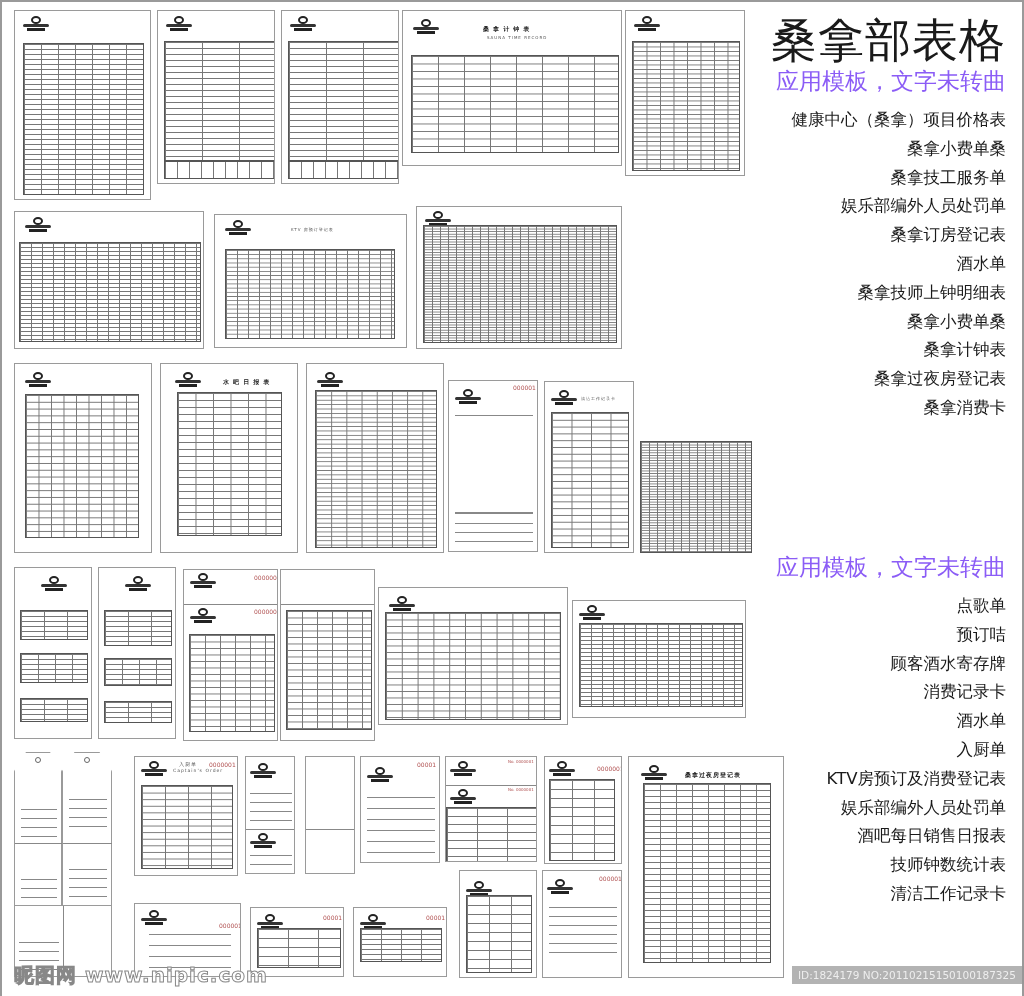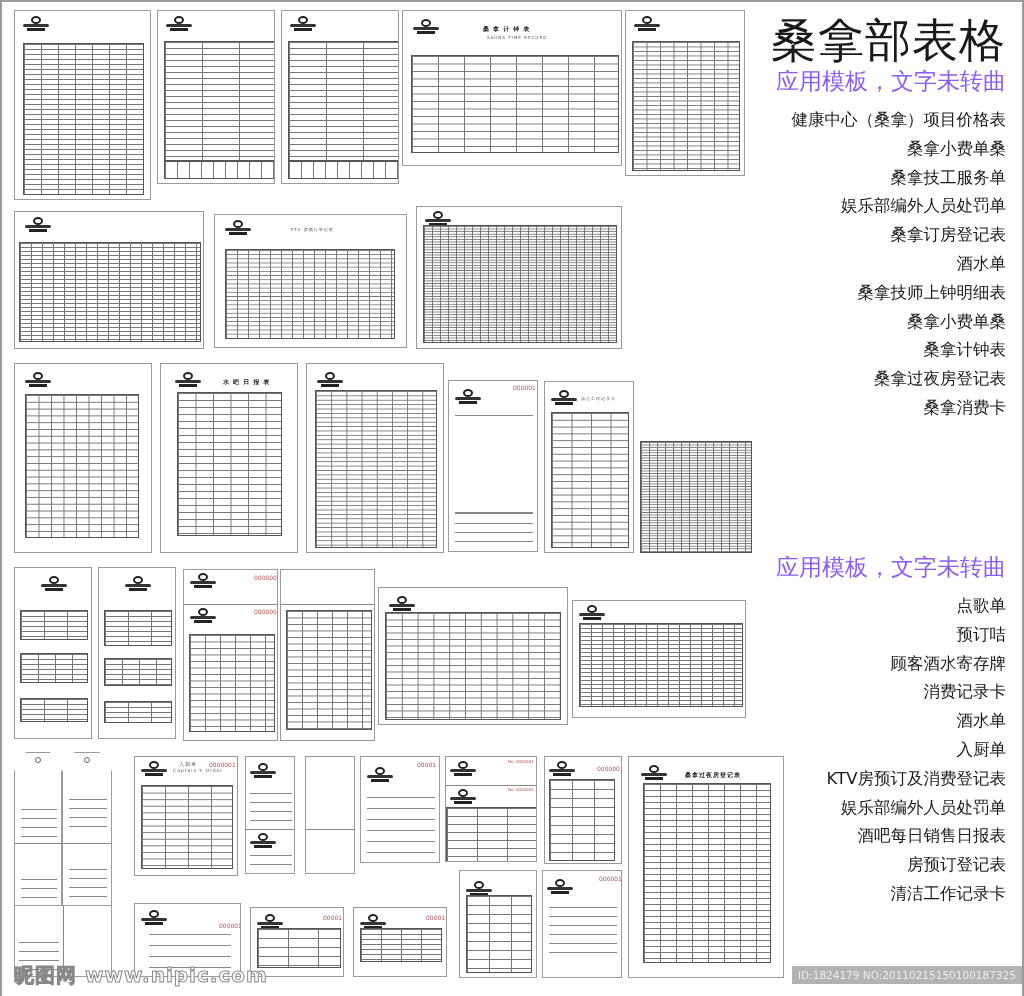--- a/index.html
+++ b/index.html
@@ -396,18 +396,18 @@
   <div class="section-sub">应用模板，文字未转曲</div>
   <div class="list-item">点歌单</div>
   <div class="list-item">预订咭</div>
   <div class="list-item">顾客酒水寄存牌</div>
   <div class="list-item">消费记录卡</div>
   <div class="list-item">酒水单</div>
   <div class="list-item">入厨单</div>
   <div class="list-item">KTV房预订及消费登记表</div>
   <div class="list-item">娱乐部编外人员处罚单</div>
   <div class="list-item">酒吧每日销售日报表</div>
-  <div class="list-item">房预订登记表</div>
+  <div class="list-item">技师钟数统计表</div>
   <div class="list-item">清洁工作记录卡</div>
 </div>
 
 <div class="watermark-left">昵图网 www.nipic.com</div>
 <div class="watermark-right">ID:1824179 NO:20110215150100187325</div>
 
 </body></html>

